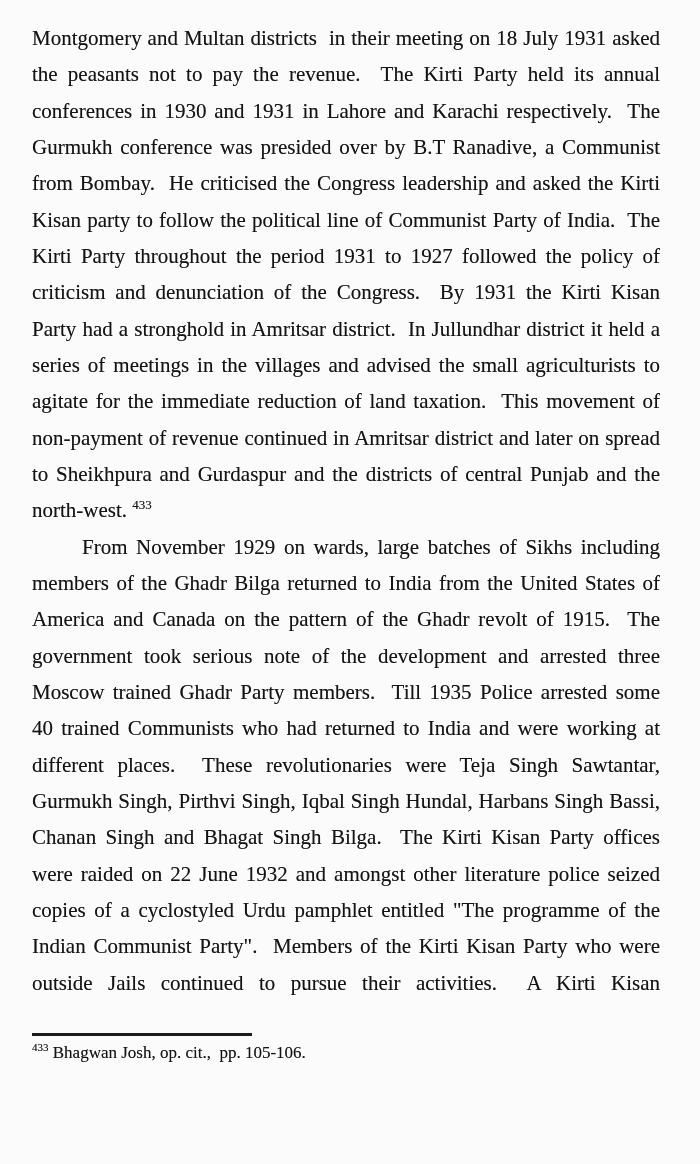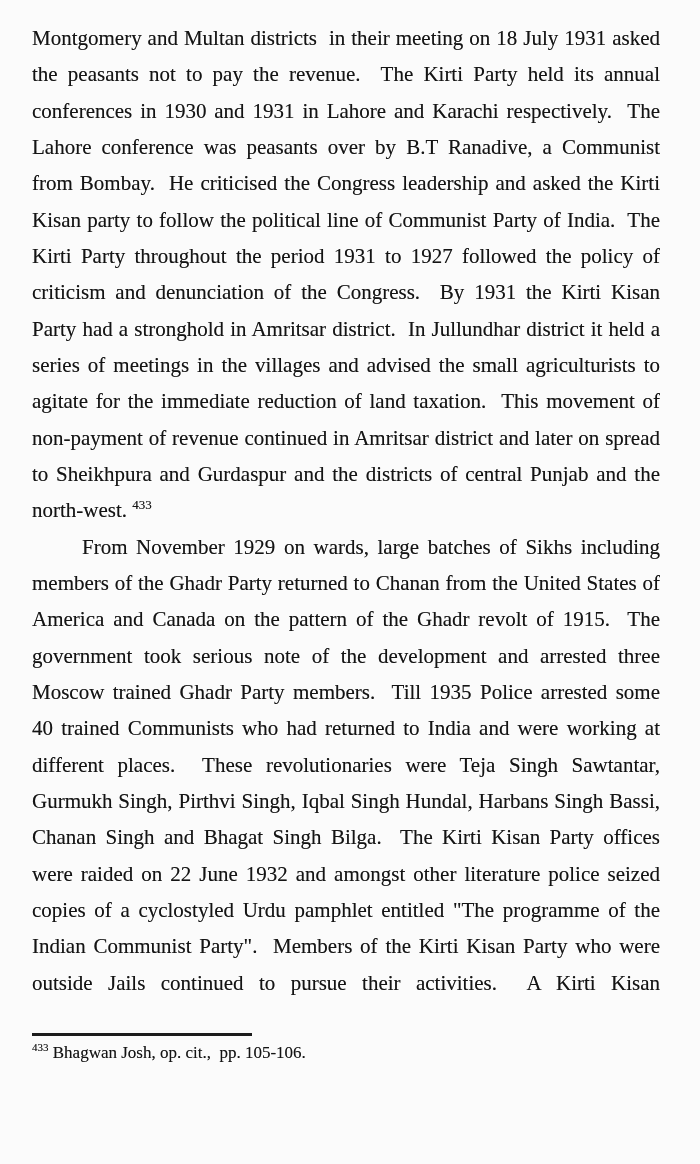--- a/index.html
+++ b/index.html
@@ -61,33 +61,33 @@
   }
 </style>
 </head>
 <body>
 
 <div class="page">
   <div class="text-block">
       <div class="line"><span>Montgomery and Multan districts&nbsp; in their meeting on 18 July 1931 asked</span></div>
       <div class="line"><span>the peasants not to pay the revenue.&nbsp; The Kirti Party held its annual</span></div>
       <div class="line"><span>conferences in 1930 and 1931 in Lahore and Karachi respectively.&nbsp; The</span></div>
-      <div class="line"><span>Lahore conference was peasants over by B.T Ranadive, a Communist</span></div>
+      <div class="line"><span>Gurmukh conference was presided over by B.T Ranadive, a Communist</span></div>
       <div class="line"><span>from Bombay.&nbsp; He criticised the Congress leadership and asked the Kirti</span></div>
       <div class="line"><span>Kisan party to follow the political line of Communist Party of India.&nbsp; The</span></div>
       <div class="line"><span>Kirti Party throughout the period 1931 to 1927 followed the policy of</span></div>
       <div class="line"><span>criticism and denunciation of the Congress.&nbsp; By 1931 the Kirti Kisan</span></div>
       <div class="line"><span>Party had a stronghold in Amritsar district.&nbsp; In Jullundhar district it held a</span></div>
       <div class="line"><span>series of meetings in the villages and advised the small agriculturists to</span></div>
       <div class="line"><span>agitate for the immediate reduction of land taxation.&nbsp; This movement of</span></div>
       <div class="line"><span>non-payment of revenue continued in Amritsar district and later on spread</span></div>
       <div class="line"><span>to Sheikhpura and Gurdaspur and the districts of central Punjab and the</span></div>
       <div class="line last"><span>north-west. </span><sup>433</sup></div>
       <div class="line indent"><span>From November 1929 on wards, large batches of Sikhs including</span></div>
-      <div class="line"><span>members of the Ghadr Party returned to Chanan from the United States of</span></div>
+      <div class="line"><span>members of the Ghadr Bilga returned to India from the United States of</span></div>
       <div class="line"><span>America and Canada on the pattern of the Ghadr revolt of 1915.&nbsp; The</span></div>
       <div class="line"><span>government took serious note of the development and arrested three</span></div>
       <div class="line"><span>Moscow trained Ghadr Party members.&nbsp; Till 1935 Police arrested some</span></div>
       <div class="line"><span>40 trained Communists who had returned to India and were working at</span></div>
       <div class="line"><span>different places.&nbsp; These revolutionaries were Teja Singh Sawtantar,</span></div>
       <div class="line"><span>Gurmukh Singh, Pirthvi Singh, Iqbal Singh Hundal, Harbans Singh Bassi,</span></div>
       <div class="line"><span>Chanan Singh and Bhagat Singh Bilga.&nbsp; The Kirti Kisan Party offices</span></div>
       <div class="line"><span>were raided on 22 June 1932 and amongst other literature police seized</span></div>
       <div class="line"><span>copies of a cyclostyled Urdu pamphlet entitled "The programme of the</span></div>
       <div class="line"><span>Indian Communist Party".&nbsp; Members of the Kirti Kisan Party who were</span></div>

